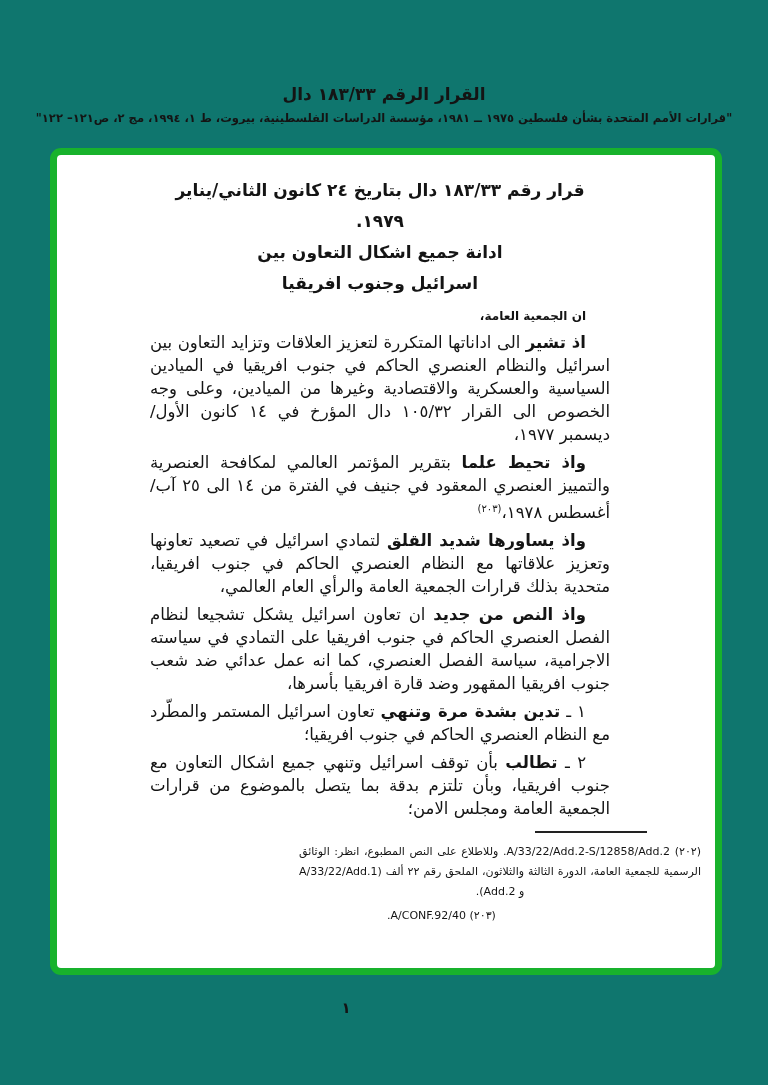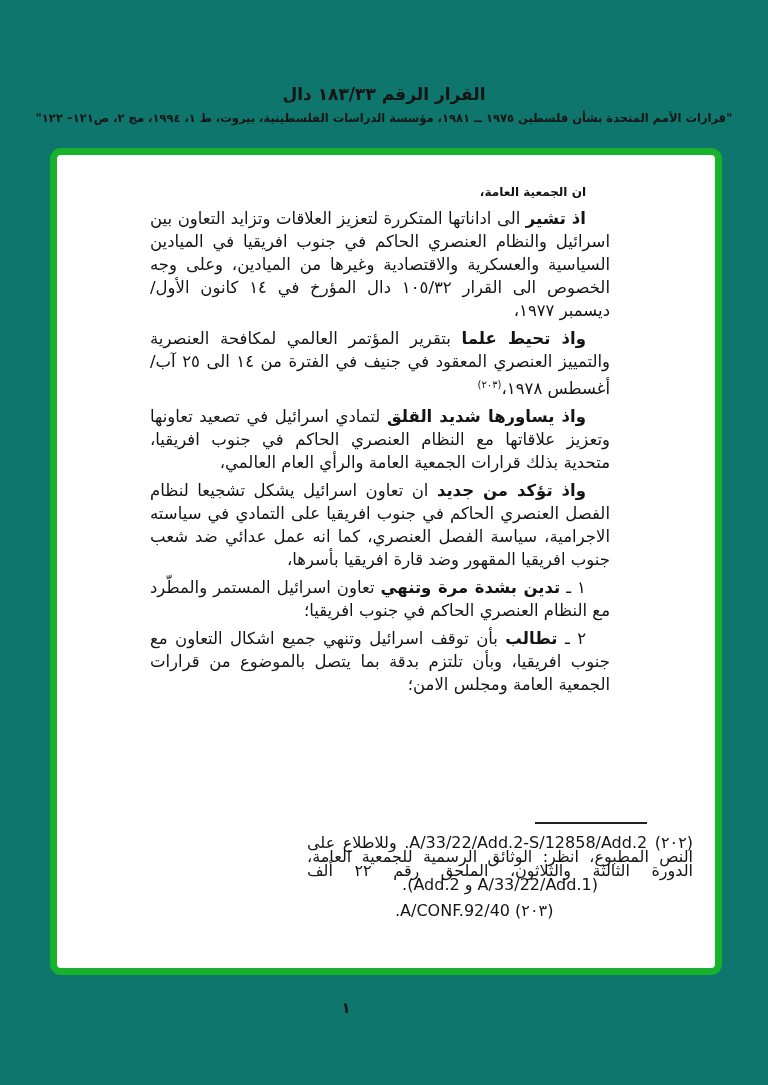--- a/index.html
+++ b/index.html
@@ -34,21 +34,21 @@
   }
   .para .lead{font-weight:bold;}
   .para .pnum{font-weight:normal;margin-top:10px;}
   .fnref{font-size:10px;vertical-align:6px;letter-spacing:0;}
 
   
   .footnotes{
     position:absolute;bottom:38px;right:10px;width:410px;direction:rtl;
   }
   .fn-rule{width:112px;border-top:2px solid #222;margin:0 58px 9px auto;}
-  .fn{font-size:16px;line-height:14px;margin:12px;}
+  .fn{font-size:11px;line-height:20px;margin:4px;}
   .fn-1{text-align:justify;text-align-last:center;}
   .fn-2{text-align:right;padding-left:88px;box-sizing:border-box;margin-top:3px;text-align:left;direction:rtl;}
 
   
   .page-number{
     position:absolute;top:999px;left:0;right:76px;text-align:center;
     font-size:15px;font-weight:bold;
   }
 </style>
 </head>
@@ -57,31 +57,36 @@
 <div class="page">
 
   <div class="header">
     <div class="hdr-title">القرار الرقم ١٨٣/٣٣ دال</div>
     <div class="hdr-source">"قرارات الأمم المتحدة بشأن فلسطين ١٩٧٥ ــ ١٩٨١، مؤسسة الدراسات الفلسطينية، بيروت، ط ١، ١٩٩٤، مج ٢، ص١٢١– ١٢٢"</div>
   </div>
 
   <div class="doc-box">
     <div class="doc-inner">
 
+      <div class="doc-title">
+        <div>قرار رقم ١٨٣/٣٣ دال بتاريخ ٢٤ كانون الثاني/يناير ١٩٧٩.</div>
+        <div>ادانة جميع اشكال التعاون بين</div>
+        <div>اسرائيل وجنوب افريقيا</div>
+      </div>
 
       <p class="opening">ان الجمعية العامة،</p>
 
       <p class="para"><span class="lead">اذ تشير</span><span> الى اداناتها المتكررة لتعزيز العلاقات وتزايد التعاون بين اسرائيل والنظام العنصري الحاكم في جنوب افريقيا في الميادين السياسية والعسكرية والاقتصادية وغيرها من الميادين، وعلى وجه الخصوص الى القرار ١٠٥/٣٢ دال المؤرخ في ١٤ كانون الأول/ديسمبر ١٩٧٧،</span></p>
 
 
       <p class="para"><span class="lead">واذ تحيط علما</span><span> بتقرير المؤتمر العالمي لمكافحة العنصرية والتمييز العنصري المعقود في جنيف في الفترة من ١٤ الى ٢٥ آب/أغسطس ١٩٧٨،</span><sup class="fnref">(٢٠٣)</sup></p>
 
       <p class="para"><span class="lead">واذ يساورها شديد القلق</span><span> لتمادي اسرائيل في تصعيد تعاونها وتعزيز علاقاتها مع النظام العنصري الحاكم في جنوب افريقيا، متحدية بذلك قرارات الجمعية العامة والرأي العام العالمي،</span></p>
 
-      <p class="para"><span class="lead">واذ تؤكد من جديد</span><span> ان تعاون اسرائيل يشكل تشجيعا لنظام الفصل العنصري الحاكم في جنوب افريقيا على التمادي في سياسته الاجرامية، سياسة الفصل العنصري، كما انه عمل عدائي ضد شعب جنوب افريقيا المقهور وضد قارة افريقيا بأسرها،</span></p>
+      <p class="para"><span class="lead">واذ النص من جديد</span><span> ان تعاون اسرائيل يشكل تشجيعا لنظام الفصل العنصري الحاكم في جنوب افريقيا على التمادي في سياسته الاجرامية، سياسة الفصل العنصري، كما انه عمل عدائي ضد شعب جنوب افريقيا المقهور وضد قارة افريقيا بأسرها،</span></p>
 
       <p class="para"><span class="pnum">١ ـ </span><span class="lead">تدين بشدة مرة وتنهي</span><span> تعاون اسرائيل المستمر والمطّرد مع النظام العنصري الحاكم في جنوب افريقيا؛</span></p>
 
       <p class="para"><span class="pnum">٢ ـ </span><span class="lead">تطالب</span><span> بأن توقف اسرائيل وتنهي جميع اشكال التعاون مع جنوب افريقيا، وبأن تلتزم بدقة بما يتصل بالموضوع من قرارات الجمعية العامة ومجلس الامن؛</span></p>
 
       <div class="footnotes">
         <div class="fn-rule"></div>
         <p class="fn fn-1"><span>(٢٠٢)</span> <span>A/33/22/Add.2-S/12858/Add.2. وللاطلاع على النص المطبوع، انظر: الوثائق الرسمية للجمعية العامة، الدورة الثالثة والثلاثون، الملحق رقم ٢٢ ألف (A/33/22/Add.1 و Add.2).</span></p>
         <p class="fn fn-2"><span>(٢٠٣)</span> <span>A/CONF.92/40.</span></p>
       </div>

